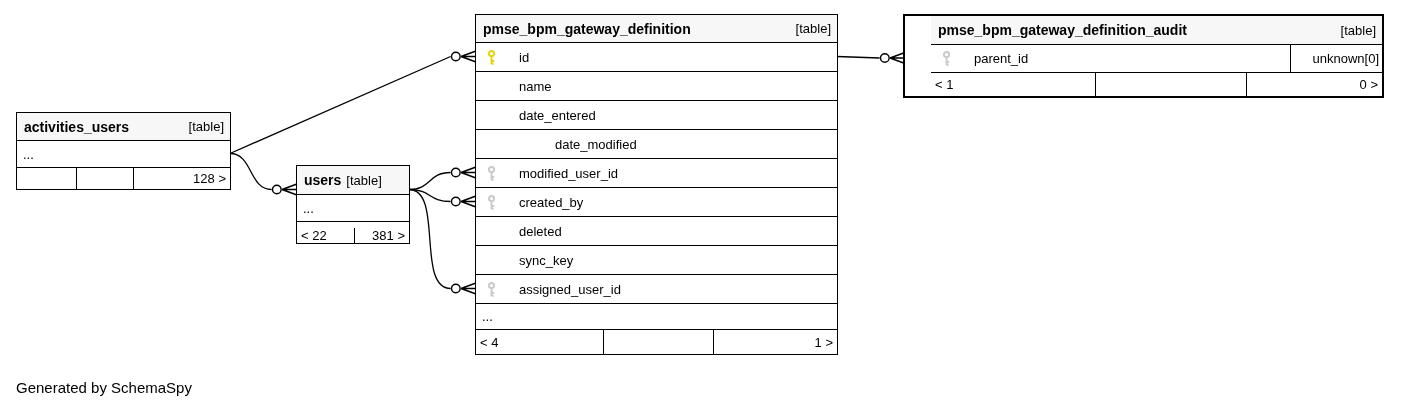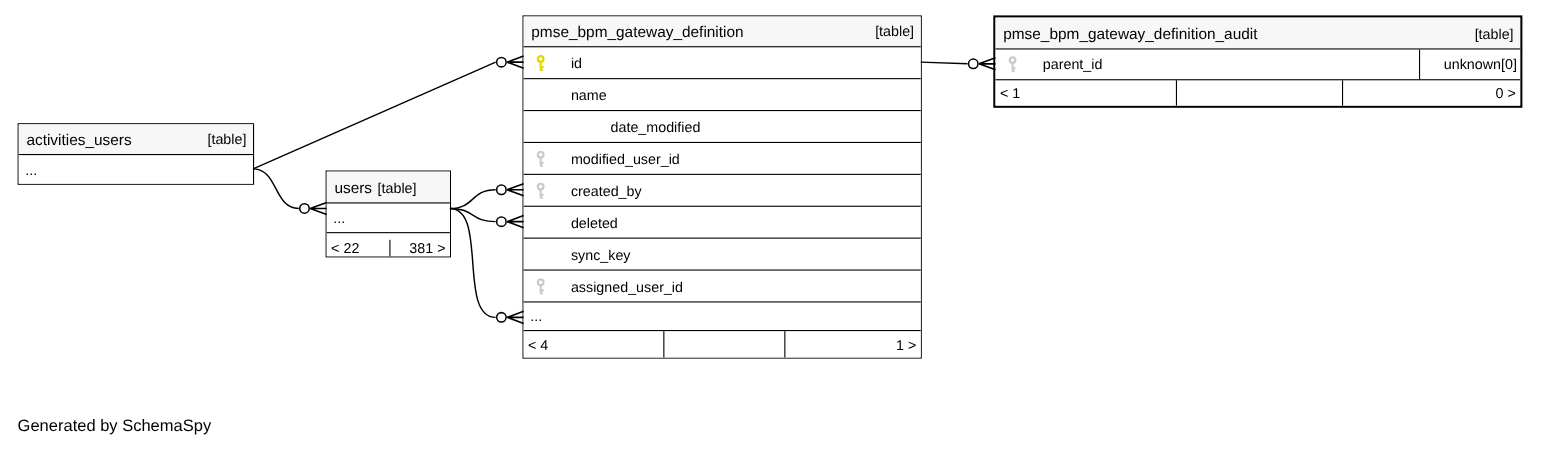--- a/index.html
+++ b/index.html
@@ -2,25 +2,25 @@
 <html style="--pk: #e2d500; --fk: #c9c9c9; --hdrbg: #f7f7f7; --border: #000000;"><head>
 <meta charset="utf-8">
 <style>
   * { box-sizing: border-box; margin: 0; padding: 0; }
   html,body { background:#ffffff; }
   body { font-family: "Liberation Sans", sans-serif; color:#000; }
   #canvas { position:relative; width:1403px; height:409px; background:#fff; overflow:hidden; }
   #edges { position:absolute; left:0; top:0; width:1403px; height:409px; z-index:3; pointer-events:none; }
 
   .tbl { position:absolute; background:#fff; border:1px solid var(--border); z-index:2; font-size:13px; }
-  .tbl.focus { border-width:2px; }
+  .tbl.focus { border-width:2px;padding-left:26px; }
   .tbl > div + div { border-top:1px solid var(--border); }
 
   .hdr { display:flex; justify-content:space-between; align-items:center; background:var(--hdrbg); padding:0 6px 0 7px; }
-  .tname { font-weight:normal; font-size:14px; white-space:nowrap; }
+  .tname { font-weight:bold; font-size:14px; white-space:nowrap; }
   .ttag { font-size:13px; margin-left:8px; white-space:nowrap; }
   .hdr.inline { justify-content:flex-start; }
 
   .crow { display:flex; align-items:center; padding-left:10px; background:#fff; }
   .keyicon { width:11px; height:15px; display:flex; align-items:center; flex:0 0 11px; }
   .keyicon.pk svg * { stroke:var(--pk); }
   .keyicon.fk svg * { stroke:var(--fk); }
   .clabel { margin-left:22px; white-space:nowrap; }
   .rcell { margin-left:auto; align-self:stretch; display:flex; align-items:center; justify-content:flex-end;
            border-left:1px solid var(--border); width:92px; padding:0 3px; flex:0 0 92px; }
@@ -70,23 +70,28 @@
         <circle cx="884.8" cy="58" r="4.3" fill="#fff" stroke="#000000" stroke-width="1.4"></circle>
       </g>
     </svg>
 
   <div class="tbl" style="left:16px; top:112px; width:215px;">
     <div class="hdr" style="height:27px;">
       <span class="tname">activities_users</span>
       <span class="ttag">[table]</span>
     </div>
     <div class="dots" style="height:27px;">...</div>
+    <div class="foot" style="height:22px;">
+      <span class="fc" style="width:59px;"></span>
+      <span class="fc" style="width:57px;"></span>
+      <span class="fc right">128 &gt;</span>
+    </div>
   </div>
 
-  <div class="tbl" style="left:296px; top:155px; width:114px;">
+  <div class="tbl" style="left:296px; top:165px; width:114px;">
     <div class="hdr inline" style="height:28px;">
       <span class="tname">users</span>
       <span class="ttag" style="margin-left:5px;">[table]</span>
     </div>
     <div class="dots" style="height:27px;">...</div>
     <div class="foot" style="height:22px;align-items:flex-end;">
       <span class="fc" style="width:40px;">&lt; 22</span>
       <span class="fc" style="width:17px; padding:0 2px;"></span>
       <span class="fc right">381 &gt;</span>
     </div>
@@ -102,20 +107,24 @@
           <svg width="11" height="15" viewBox="0 0 11 15">
             <circle cx="5.5" cy="3.6" r="2.6" fill="none" stroke-width="1.9"></circle>
             <path d="M5.5 6.2 L5.5 14 M5.5 11 L8.2 11 M5.5 13.8 L7.6 13.8" fill="none" stroke-width="1.9"></path>
           </svg>
         </span>
       <span class="clabel">id</span>
     </div>
     <div class="crow" style="height:29px;">
       <span class="keyicon"></span>
       <span class="clabel">name</span>
+    </div>
+    <div class="crow" style="height:29px;">
+      <span class="keyicon"></span>
+      <span class="clabel">date_entered</span>
     </div>
     <div class="crow" style="height:29px;gap:36px;">
       <span class="keyicon"></span>
       <span class="clabel">date_modified</span>
     </div>
     <div class="crow" style="height:29px;">
       <span class="keyicon fk">
           <svg width="11" height="15" viewBox="0 0 11 15">
             <circle cx="5.5" cy="3.6" r="2.6" fill="none" stroke-width="1.9"></circle>
             <path d="M5.5 6.2 L5.5 14 M5.5 11 L8.2 11 M5.5 13.8 L7.6 13.8" fill="none" stroke-width="1.9"></path>

